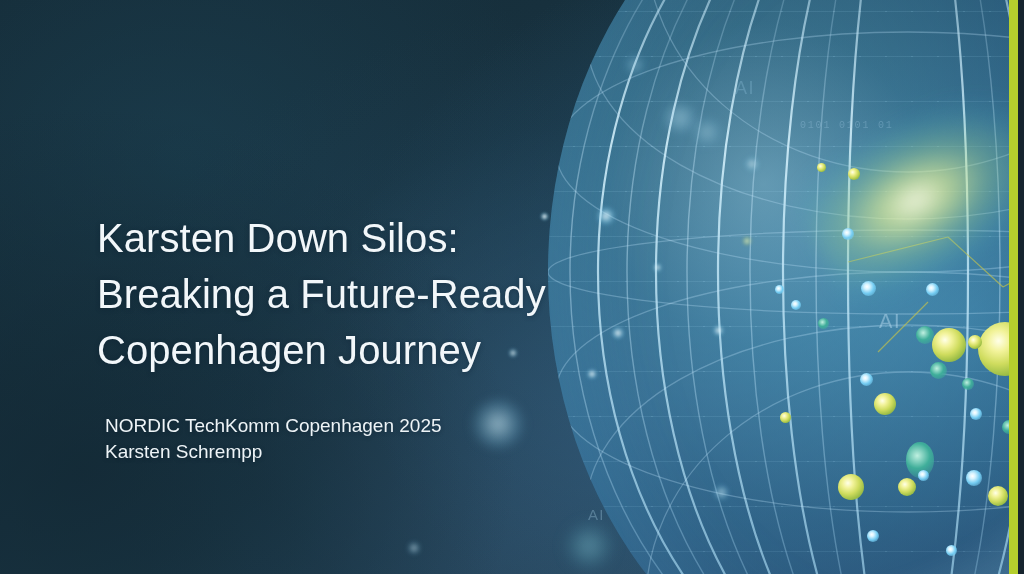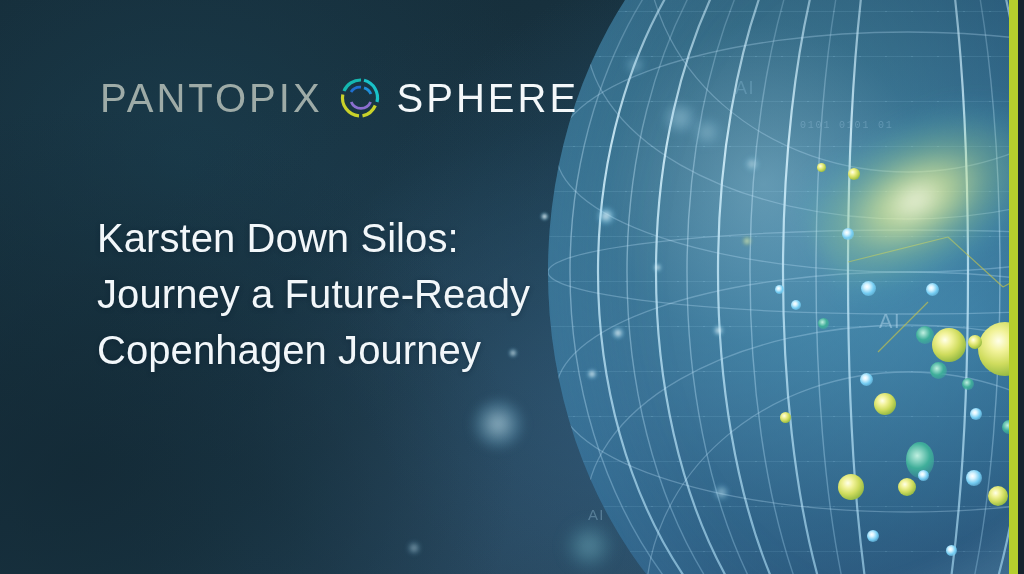--- a/index.html
+++ b/index.html
@@ -305,48 +305,25 @@
   <div class="bokeh" style="left:563px;top:522px;width:52px;height:48px;background:radial-gradient(circle,rgba(150,225,235,0.42) 0%,rgba(90,180,200,0.14) 52%,rgba(0,0,0,0) 78%);filter:blur(7px);"></div>
   <div class="bokeh" style="left:624px;top:54px;width:22px;height:22px;background:radial-gradient(circle,rgba(190,230,248,0.35) 0%,rgba(110,190,225,0.12) 55%,rgba(0,0,0,0) 80%);filter:blur(3px);"></div>
   <div class="bokeh" style="left:744px;top:156px;width:16px;height:16px;background:radial-gradient(circle,rgba(235,250,255,0.55) 0%,rgba(120,200,235,0.18) 52%,rgba(0,0,0,0) 78%);filter:blur(2px);"></div>
   <div class="bokeh" style="left:652px;top:262px;width:11px;height:11px;background:radial-gradient(circle,rgba(240,252,255,0.70) 0%,rgba(120,200,235,0.18) 52%,rgba(0,0,0,0) 78%);filter:blur(1.4px);"></div>
   <div class="bokeh" style="left:690px;top:118px;width:34px;height:28px;background:radial-gradient(circle,rgba(205,238,250,0.40) 0%,rgba(120,195,230,0.12) 52%,rgba(0,0,0,0) 78%);filter:blur(5px);"></div>
   <div class="bokeh" style="left:742px;top:236px;width:10px;height:10px;background:radial-gradient(circle,rgba(235,245,190,0.75) 0%,rgba(190,210,110,0.25) 52%,rgba(0,0,0,0) 80%);filter:blur(1.5px);"></div>
 
   <div class="accent-bar"></div>
   <div class="accent-gap"></div>
 
-  <div class="logo">
-    <span class="logo-pantopix">PANTOPIX</span>
-
-    <span class="logo-mark">
-      <svg width="48" height="48" viewBox="0 0 48 48" xmlns="http://www.w3.org/2000/svg">
-
-        <g fill="none" stroke-width="3.2" stroke-linecap="butt">
-
-          <path d="M 7.0 17.0 A 18 18 0 0 1 24.0 6.0" stroke="#15b8b0"></path>
-
-          <path d="M 27.0 6.3 A 18 18 0 0 1 40.0 28.0" stroke="#19c2c8"></path>
-
-          <path d="M 5.8 20.5 A 18 18 0 0 0 22.0 41.9" stroke="#c9d22a"></path>
-
-          <path d="M 25.5 41.9 A 18 18 0 0 0 38.3 31.5" stroke="#c9d22a"></path>
-        </g>
-
-        <g fill="none" stroke-width="2.8" stroke-linecap="butt">
-          <path d="M 14.0 18.0 A 10.6 10.6 0 0 1 24.0 13.2" stroke="#1f6fd0"></path>
-          <path d="M 27.0 13.8 A 10.6 10.6 0 0 1 33.9 20.0" stroke="#1f8fd8"></path>
-          <path d="M 14.2 28.0 A 10.6 10.6 0 0 0 33.6 28.0" stroke="#8b6fd0"></path>
-        </g>
-      </svg>
-    </span>
-
-    <span class="logo-sphere">SPHERE</span>
-  </div>
 
   <div class="title-block">
     <div class="title-line">Karsten Down Silos:</div>
-    <div class="title-line">Journey a Future-Ready</div>
+    <div class="title-line">Breaking a Future-Ready</div>
     <div class="title-line">Copenhagen Journey</div>
   </div>
 
+  <div class="subtitle-block">
+    <div class="subtitle-line">NORDIC TechKomm Copenhagen 2025</div>
+    <div class="subtitle-line">Karsten Schrempp</div>
+  </div>
 
 </div>
 
 </body></html>

